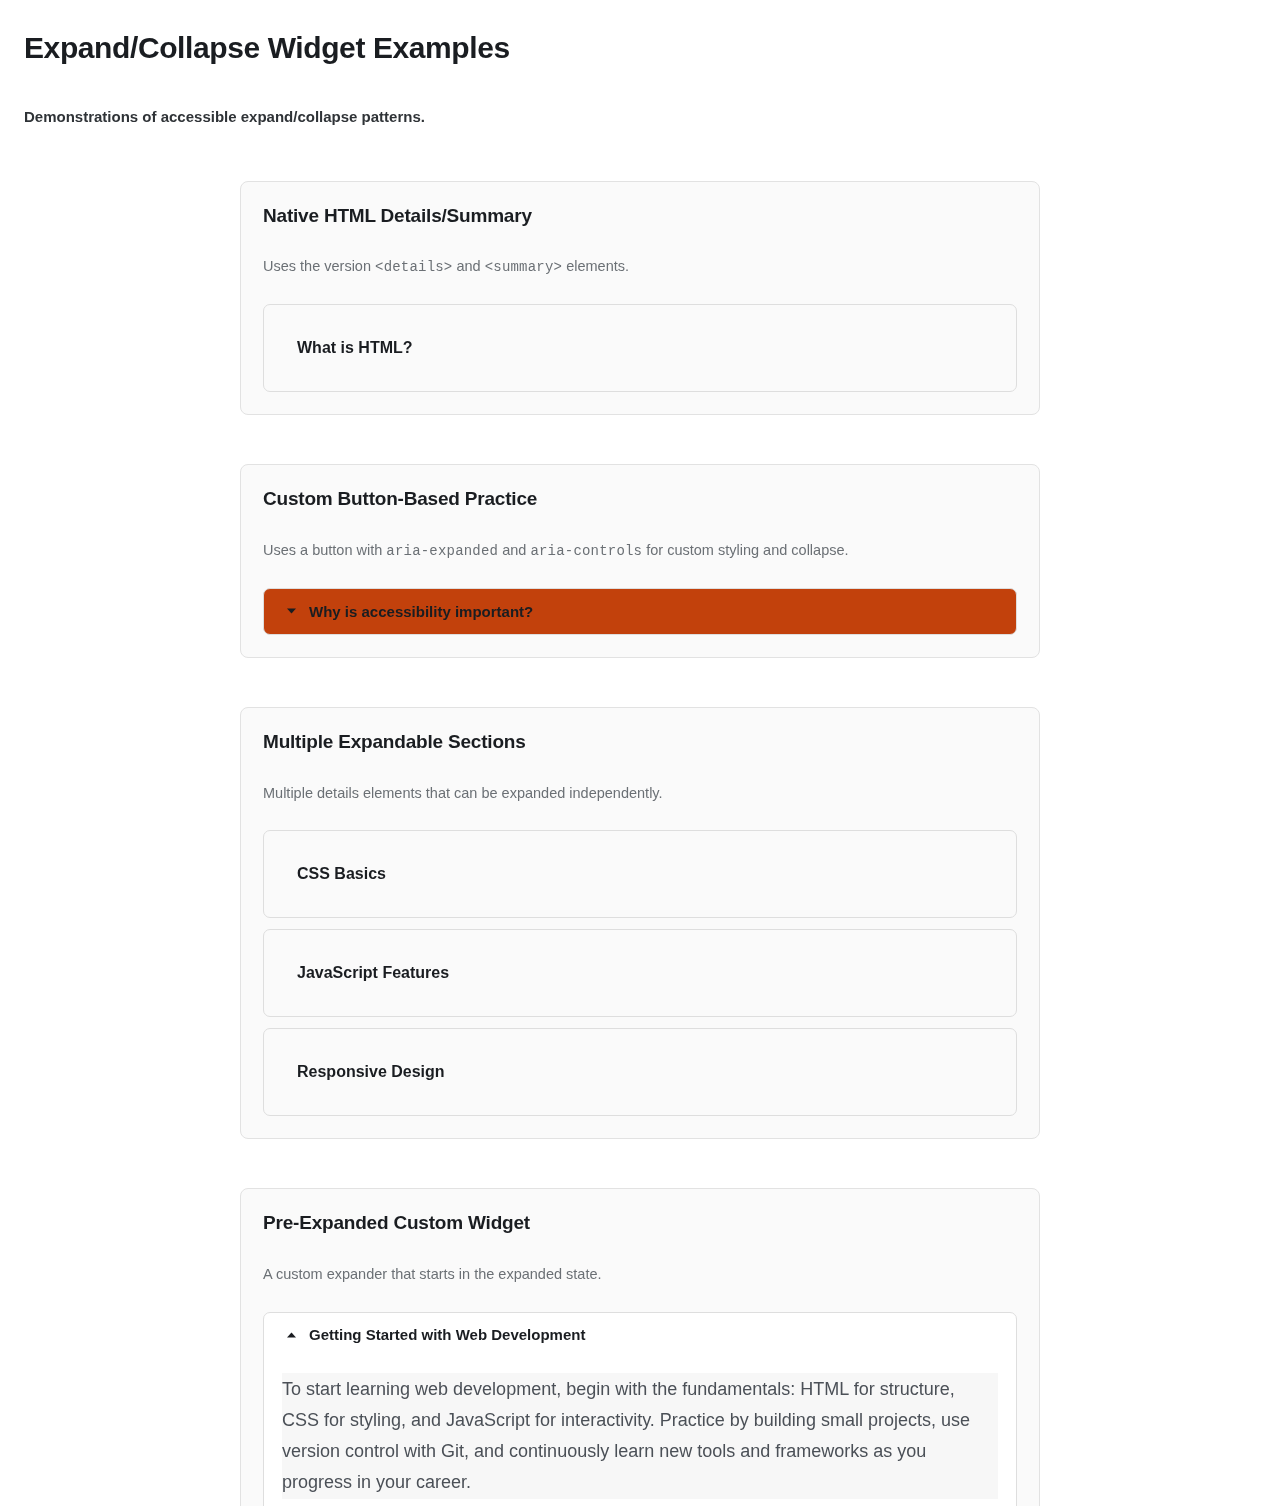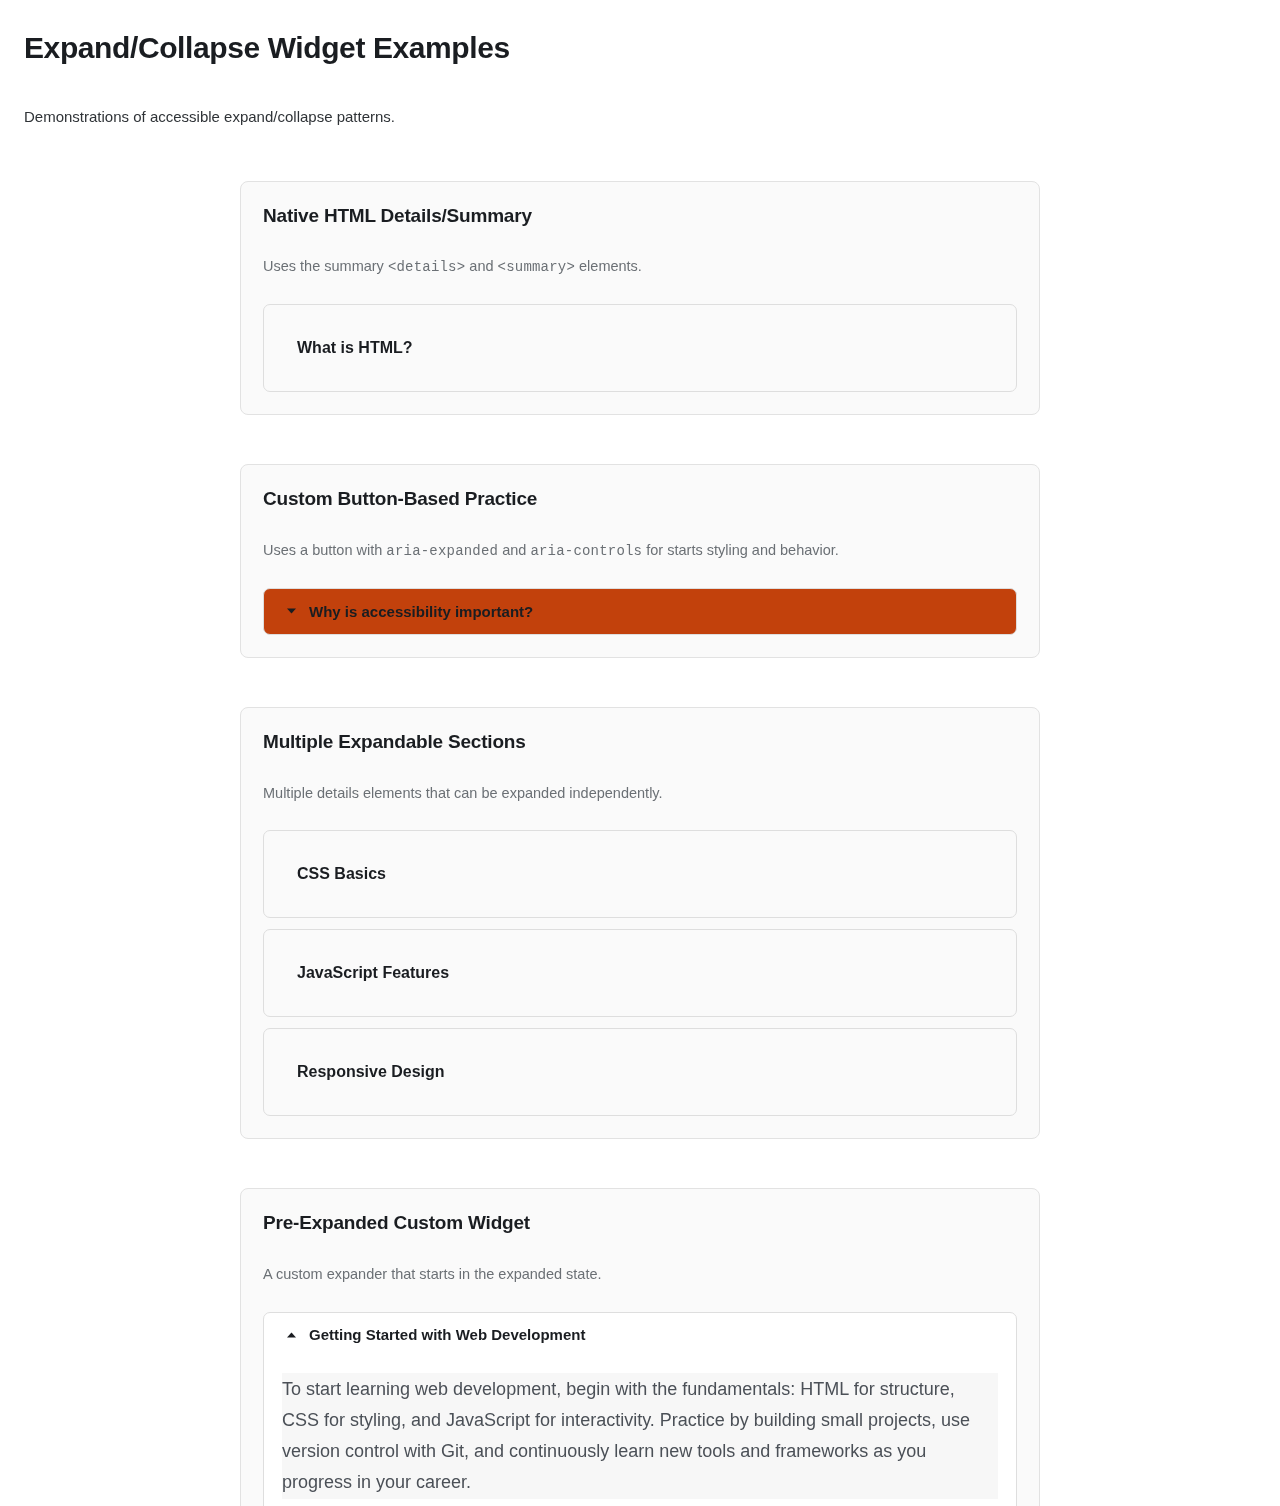--- a/index.html
+++ b/index.html
@@ -33,21 +33,21 @@
     font-weight: 700;
     letter-spacing: -0.4px;
     color: #1a1d21;
     margin: 0 0 0 0;
   }
   .page-subtitle {
     font-size: 15px;
     line-height: 1.5;
     color: #2f3337;
     margin: 40px 0 0 0;
-    font-weight: 400;
+    font-weight: 700;
   }
 
   
   .cards {
     margin-top: 52px;
     display: flex;
     flex-direction: column;
     gap: 49px;
     align-items: center;
   }
@@ -170,30 +170,30 @@
 
   <header class="page-header">
     <h1 class="page-title">Expand/Collapse Widget Examples</h1>
     <p class="page-subtitle">Demonstrations of accessible expand/collapse patterns.</p>
   </header>
 
   <main class="cards">
 
     <section class="card">
       <h2 class="card-title">Native HTML Details/Summary</h2>
-      <p class="card-desc"><span>Uses the summary </span><code class="inline-code">&lt;details&gt;</code><span> and </span><code class="inline-code">&lt;summary&gt;</code><span> elements.</span></p>
+      <p class="card-desc"><span>Uses the version </span><code class="inline-code">&lt;details&gt;</code><span> and </span><code class="inline-code">&lt;summary&gt;</code><span> elements.</span></p>
 
       <div class="details-box">
         <span class="details-summary">What is HTML?</span>
       </div>
     </section>
 
     <section class="card">
       <h2 class="card-title">Custom Button-Based Practice</h2>
-      <p class="card-desc"><span>Uses a button with </span><code class="inline-code">aria-expanded</code><span> and </span><code class="inline-code">aria-controls</code><span> for starts styling and behavior.</span></p>
+      <p class="card-desc"><span>Uses a button with </span><code class="inline-code">aria-expanded</code><span> and </span><code class="inline-code">aria-controls</code><span> for custom styling and collapse.</span></p>
 
       <div class="expander">
         <button class="expander-trigger" aria-expanded="false">
           <span class="chev">
             <svg width="11" height="8" viewBox="0 0 11 8" aria-hidden="true">
               <path d="M1 1.6 L5.5 6.4 L10 1.6 Z" fill="#1a1d21"></path>
             </svg>
           </span>
           <span class="expander-label">Why is accessibility important?</span>
         </button>

